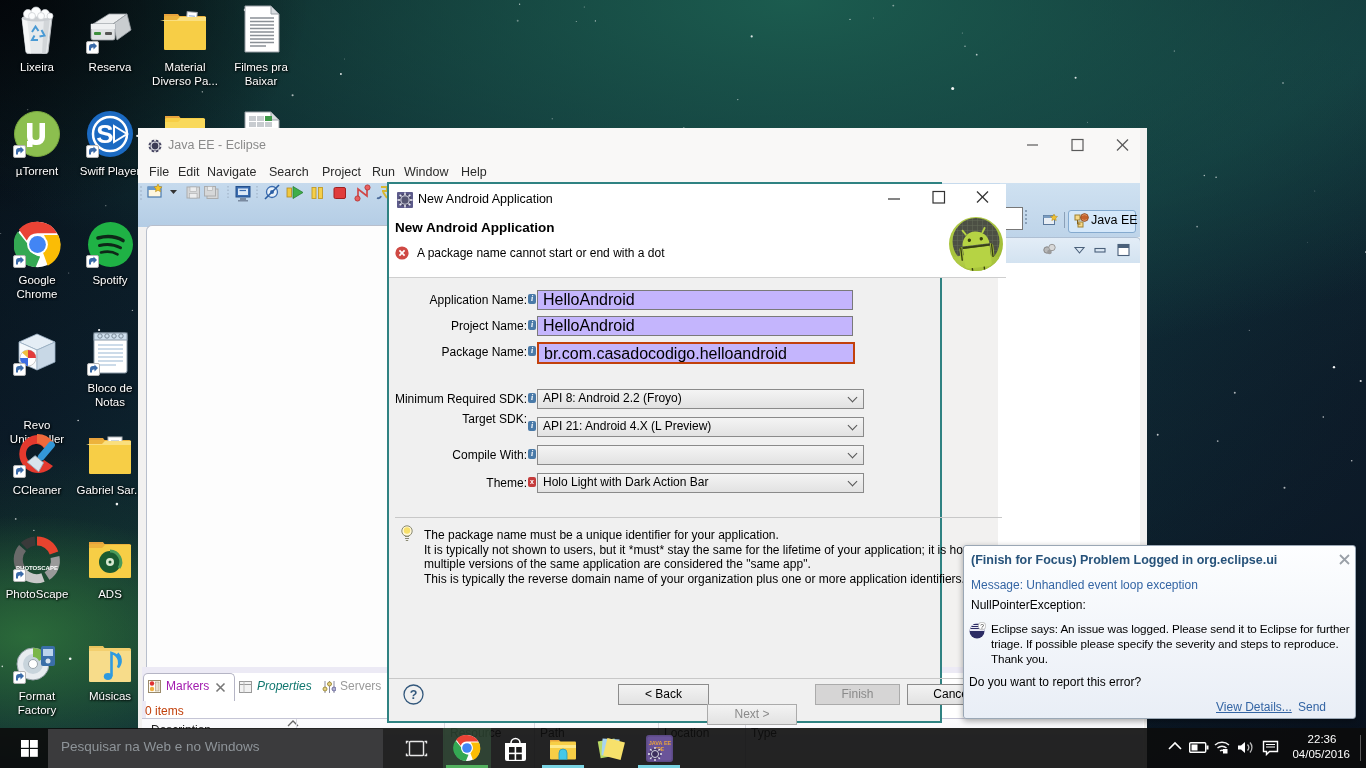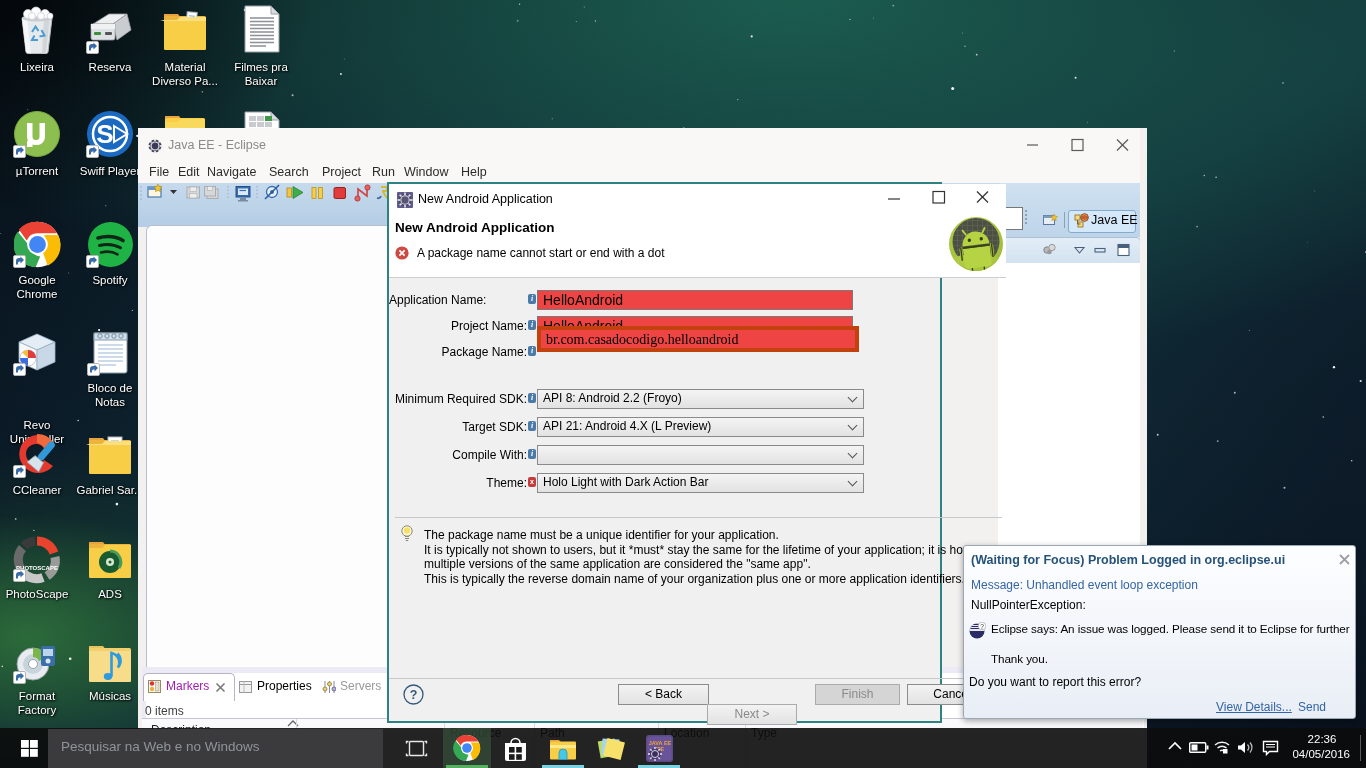--- a/index.html
+++ b/index.html
@@ -556,33 +556,33 @@
   <div class="abs" style="left:28px;top:551px;color:#a21caf;">Markers</div>
   <svg class="abs" style="left:77px;top:554px" width="11" height="11" viewBox="0 0 11 11">
     <path d="M1.5 1.5 L9.5 9.5 M9.5 1.5 L1.5 9.5" stroke="#777" stroke-width="1.6"></path>
   </svg>
 
   <svg class="abs" style="left:101px;top:553px" width="13" height="12" viewBox="0 0 13 12">
     <rect x="0.5" y="0.5" width="12" height="11" fill="#f2f2f2" stroke="#999"></rect>
     <line x1="0.5" y1="3.5" x2="12.5" y2="3.5" stroke="#999"></line>
     <line x1="5" y1="0.5" x2="5" y2="11.5" stroke="#bbb"></line>
   </svg>
-  <div class="abs" style="left:119px;top:551px;color:#000000;">Properties</div>
+  <div class="abs" style="left:119px;top:551px;color:#0f766e;font-style:italic;">Properties</div>
   <svg class="abs" style="left:184px;top:552px" width="14" height="14" viewBox="0 0 14 14">
     <g stroke="#8a8aa0" stroke-width="1">
         <line x1="3" y1="1" x2="3" y2="13"></line>
         <line x1="7.5" y1="1" x2="7.5" y2="13"></line>
         <line x1="12" y1="1" x2="12" y2="13"></line>
       </g>
     <circle cx="3" cy="9" r="2" fill="#e8d080" stroke="#a09040"></circle>
     <circle cx="7.5" cy="4" r="2" fill="#e8d080" stroke="#a09040"></circle>
     <circle cx="12" cy="9" r="2" fill="#b0b0d0" stroke="#7070a0"></circle>
   </svg>
   <div class="abs" style="left:202px;top:551px;color:#9a9a9a;">Servers</div>
-  <div class="abs" style="left:7px;top:576px;color:#404040;">0 items</div>
+  <div class="abs" style="left:7px;top:576px;color:#c2410c;">0 items</div>
   <div class="abs" style="left:4px;top:590px;width:1001px;height:1px;background:#c5c5d5;"></div>
 
   <div class="abs" style="left:4px;top:591px;width:1001px;height:49px;background:linear-gradient(#fbfbfd,#ededf3);"></div>
   <div class="abs" style="left:13px;top:595px;color:#222;">Description</div>
   <svg class="abs" style="left:148px;top:592px" width="14" height="8" viewBox="0 0 14 8">
       <path d="M2 6 L7 1 L12 6" fill="none" stroke="#666" stroke-width="1.3"></path>
     </svg>
   <div class="abs" style="left:312px;top:598px;color:#222;">Resource</div>
   <div class="abs" style="left:402px;top:598px;color:#222;">Path</div>
   <div class="abs" style="left:526px;top:598px;color:#222;">Location</div>
@@ -658,39 +658,39 @@
         <path d="M46.5 33 a3 3 0 0 0 -3 -3 l0 14 a3 3 0 0 0 3 -3 z" fill="#a8c43c"></path>
         <line x1="16" y1="31.5" x2="43" y2="31.5" stroke="#37400f" stroke-width="1.6"></line>
         <line x1="14" y1="30.5" x2="14" y2="44" stroke="#37400f" stroke-width="1.4"></line>
         <line x1="45" y1="30.5" x2="45" y2="44" stroke="#37400f" stroke-width="1.4"></line>
         <line x1="23" y1="52.5" x2="23" y2="58" stroke="#37400f" stroke-width="1.4"></line>
         <line x1="35" y1="52.5" x2="35" y2="58" stroke="#37400f" stroke-width="1.4"></line>
       </g>
     </g>
   </svg>
 
-  <div class="abs" style="left:0;top:109px;width:138px;">Application Name:</div>
+  <div class="abs" style="left:0;top:109px;width:138px;text-align:right;">Application Name:</div>
   <div class="abs" style="left:0;top:135px;width:138px;text-align:right;">Project Name:</div>
   <div class="abs" style="left:0;top:161px;width:138px;text-align:right;">Package Name:</div>
   <div class="abs" style="left:0;top:208px;width:138px;text-align:right;">Minimum Required SDK:</div>
-  <div class="abs" style="left:0;top:236px;width:138px;text-align:right;">Target SDK:</div>
+  <div class="abs" style="left:0;top:228px;width:138px;text-align:right;">Target SDK:</div>
   <div class="abs" style="left:0;top:264px;width:138px;text-align:right;">Compile With:</div>
   <div class="abs" style="left:0;top:292px;width:138px;text-align:right;">Theme:</div>
 
   <div class="abs deco" style="left:139px;top:110px;"></div>
   <div class="abs deco" style="left:139px;top:136px;"></div>
   <div class="abs deco" style="left:139px;top:162px;"></div>
   <div class="abs deco" style="left:139px;top:209px;"></div>
   <div class="abs deco" style="left:139px;top:237px;"></div>
   <div class="abs deco" style="left:139px;top:265px;"></div>
   <div class="abs decor" style="left:139px;top:293px;"></div>
 
   <div class="abs fld" style="left:148px;top:106px;">HelloAndroid</div>
   <div class="abs fld" style="left:148px;top:132px;">HelloAndroid</div>
-  <div class="abs fld" style="left:148px;top:142px;border:4px solid #c2410c;line-height:17px;font-family:Liberation Serif, serif;">br.com.casadocodigo.helloandroid</div>
+  <div class="abs fld" style="left:148px;top:158px;border:2px solid #c2410c;line-height:17px;">br.com.casadocodigo.helloandroid</div>
 
   <div class="abs cmb" style="left:148px;top:205px;">API 8: Android 2.2 (Froyo)<span class="chev"></span></div>
   <div class="abs cmb" style="left:148px;top:233px;">API 21: Android 4.X (L Preview)<span class="chev"></span></div>
   <div class="abs cmb" style="left:148px;top:261px;">
       <span class="chev"></span>
     </div>
   <div class="abs cmb" style="left:148px;top:289px;">Holo Light with Dark Action Bar<span class="chev"></span></div>
 
   <div class="abs" style="left:6px;top:333px;width:607px;height:1px;background:#c8c8c8;"></div>
   <svg class="abs" style="left:11px;top:341px" width="14" height="17" viewBox="0 0 14 17">
@@ -711,42 +711,43 @@
   <div class="abs btn" style="left:229px;top:500px;width:89px;">&lt; Back</div>
   <div class="abs btn dis" style="left:318px;top:500px;width:88px;margin-top:20px;">Next &gt;</div>
   <div class="abs btn dis" style="left:426px;top:500px;width:83px;background:#d6d5d5;">Finish</div>
   <div class="abs btn" style="left:518px;top:500px;width:88px;">Cancel</div>
 </div>
 <style>
 .deco{width:8px;height:10px;background:#4a7aa8;border-radius:2px;color:#fff;font-size:8px;line-height:10px;text-align:center;font-style:italic;font-weight:bold;}
 .deco::before{content:"i";font-family:"Liberation Serif",serif;}
 .decor{width:8px;height:10px;background:#c43c3c;border-radius:2px;color:#fff;font-size:7px;line-height:10px;text-align:center;font-weight:bold;}
 .decor::before{content:"x";}
-.fld{width:309px;height:17px;background:#ef4444;border:1px solid #7a7a7a;padding:1px 0 0 5px;line-height:16px;font-size:14px;}
+.fld{width:309px;height:17px;background:#c4b5fd;border:1px solid #7a7a7a;padding:1px 0 0 5px;line-height:16px;font-size:16px;}
 .cmb{width:320px;height:17px;background:linear-gradient(#f4f4f4,#e2e2e2);border:1px solid #8a8a8a;padding:1px 0 0 5px;line-height:15px;font-size:12px;}
 .chev{position:absolute;right:7px;top:4px;width:6px;height:6px;border-right:1.6px solid #555;border-bottom:1.6px solid #555;transform:rotate(45deg);}
 .btn{height:19px;background:linear-gradient(#f3f3f3,#e2e2e2);border:1px solid #8c8c8c;text-align:center;line-height:19px;font-size:12px;}
 .btn.dis{color:#8a8a8a;border-color:#ababab;}
 </style>
 
 <div id="notif" class="abs" style="left:963px;top:545px;width:393px;height:174px;background:linear-gradient(#fdfeff,#e9eef6);border:1px solid #9aa7b5;border-radius:3px;box-sizing:border-box;box-shadow:0 2px 6px rgba(0,0,0,0.35);font-size:12px;color:#000;">
-  <div class="abs" style="left:7px;top:7px;font-weight:bold;color:#26527a;font-size:12.5px;">(Waiting for Focus) Problem Logged in org.eclipse.ui</div>
+  <div class="abs" style="left:7px;top:7px;font-weight:bold;color:#26527a;font-size:12.5px;">(Finish for Focus) Problem Logged in org.eclipse.ui</div>
   <svg class="abs" style="left:374px;top:7px" width="13" height="13" viewBox="0 0 13 13">
     <path d="M2 2 L11 11 M11 2 L2 11" stroke="#9aa0a8" stroke-width="1.8"></path>
   </svg>
   <div class="abs" style="left:7px;top:32px;color:#3465a4;">Message: Unhandled event loop exception</div>
   <div class="abs" style="left:7px;top:52px;">NullPointerException:</div>
   <svg class="abs" style="left:5px;top:76px" width="17" height="17" viewBox="0 0 17 17">
     <circle cx="8" cy="9" r="7.5" fill="#2c2c64"></circle>
     <path d="M0.5 9 a7.5 7.5 0 0 1 15 0 z" fill="#e8e8f4"></path>
     <path d="M1.5 6.5 h13 M2.5 4.5 h11 M4.5 2.5 h7" stroke="#2c2c64" stroke-width="1"></path>
     <circle cx="13" cy="4" r="3.8" fill="#fff" stroke="#888" stroke-width="0.5"></circle>
     <text x="13" y="6.5" text-anchor="middle" font-size="6.5" fill="#222" font-family="Liberation Sans">?</text>
   </svg>
   <div class="abs" style="left:27px;top:76px;white-space:nowrap;font-size:11.7px;letter-spacing:-0.1px;">Eclipse says: An issue was logged. Please send it to Eclipse for further</div>
+  <div class="abs" style="left:27px;top:91px;white-space:nowrap;font-size:11.7px;letter-spacing:-0.1px;">triage. If possible please specify the severity and steps to reproduce.</div>
   <div class="abs" style="left:27px;top:106px;font-size:11.7px;letter-spacing:-0.1px;">Thank you.</div>
   <div class="abs" style="left:5px;top:129px;">Do you want to report this error?</div>
   <div class="abs" style="left:252px;top:154px;color:#3465a4;text-decoration:underline;">View Details...</div>
   <div class="abs" style="left:334px;top:154px;color:#3465a4;">Send</div>
 </div>
 
 <div id="taskbar" class="abs" style="left:0;top:728px;width:1366px;height:40px;background:rgba(12,12,12,0.9);">
   <svg class="abs" style="left:21px;top:12px" width="17" height="17" viewBox="0 0 17 17">
     <g fill="#fff">
         <rect x="0" y="0" width="7.8" height="7.8"></rect>

